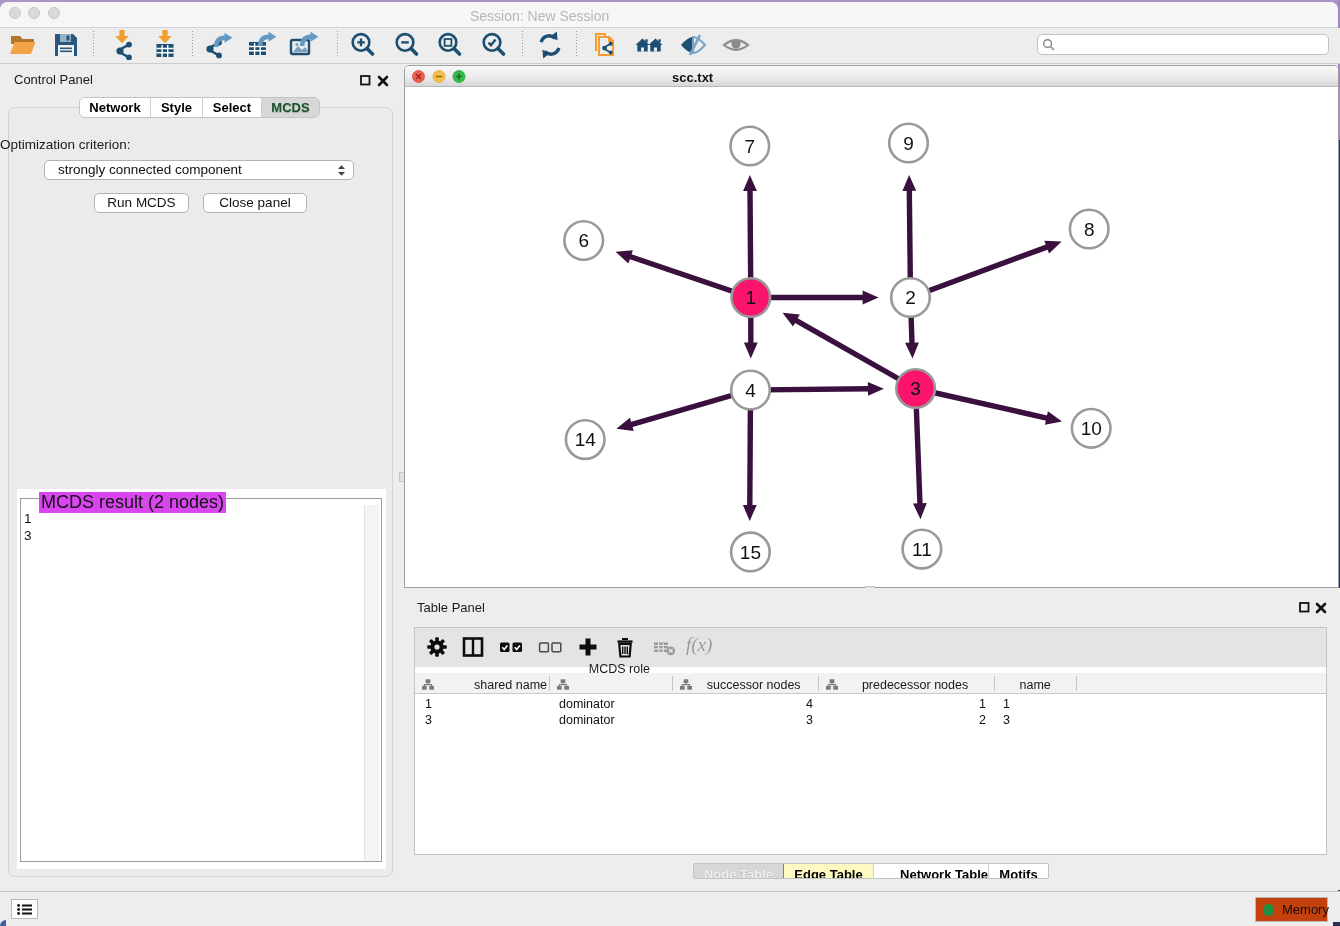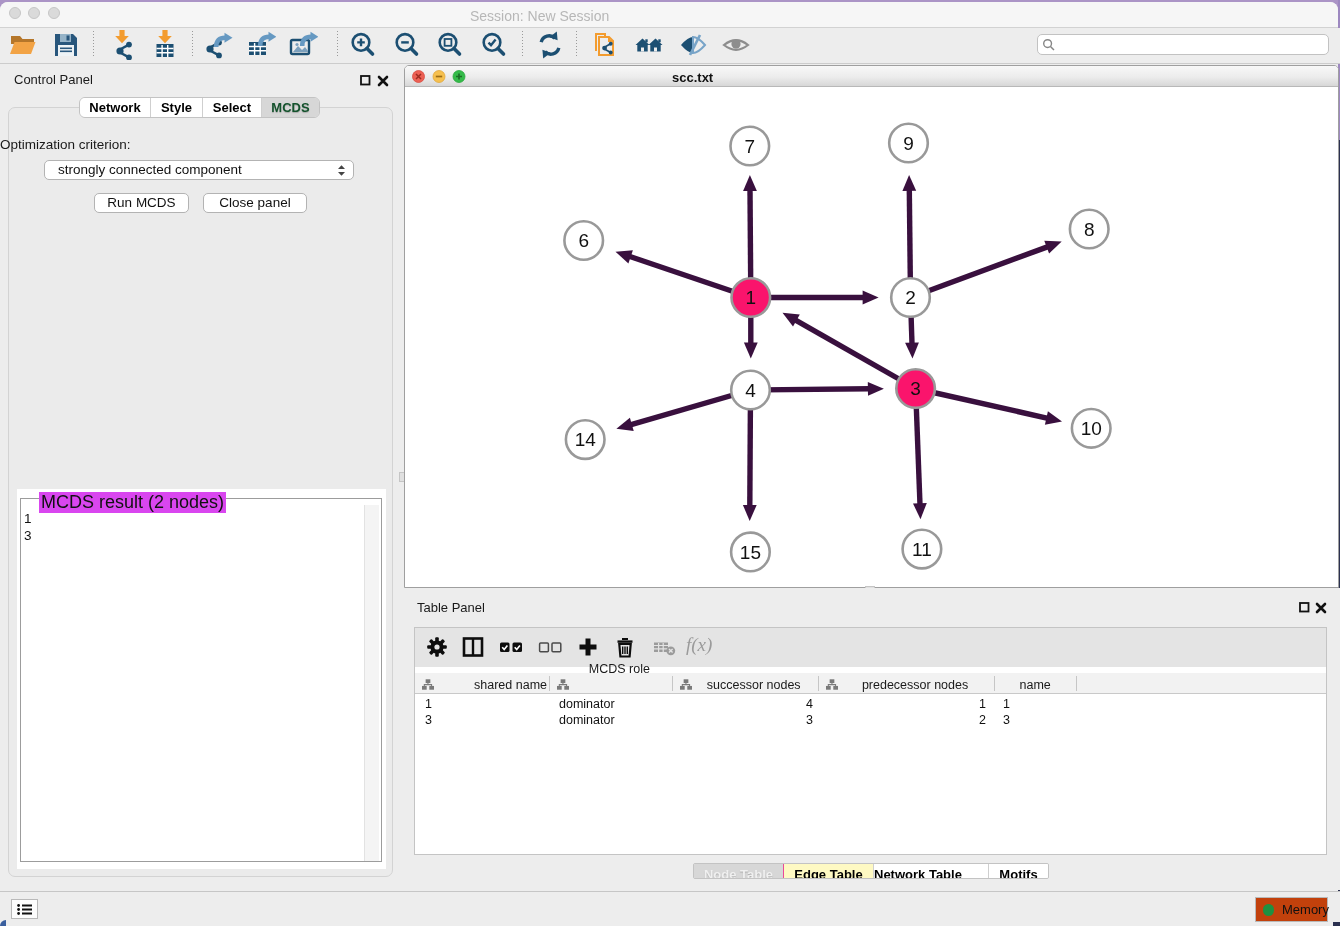--- a/index.html
+++ b/index.html
@@ -340,21 +340,21 @@
 <div class="abs" style="left:870px;top:696.5px;width:116px;text-align:right;font-size:12.5px;color:#111">1</div>
 <div class="abs" style="left:1003px;top:696.5px;font-size:12.5px;color:#111">1</div>
 <div class="abs" style="left:425px;top:712.5px;font-size:12.5px;color:#111">3</div>
 <div class="abs" style="left:559px;top:712.5px;font-size:12.5px;color:#111">dominator</div>
 <div class="abs" style="left:700px;top:712.5px;width:113px;text-align:right;font-size:12.5px;color:#111">3</div>
 <div class="abs" style="left:870px;top:712.5px;width:116px;text-align:right;font-size:12.5px;color:#111">2</div>
 <div class="abs" style="left:1003px;top:712.5px;font-size:12.5px;color:#111">3</div>
 <div class="abs" style="left:693px;top:863px;height:16px;display:flex;font-size:13px;font-weight:bold;border-radius:2px;overflow:hidden;border:1px solid #c3c3c3">
 <div style="width:89px;background:#d7d7d7;color:#f0f0f0;text-align:center;line-height:21px;text-shadow:0 1px 1px #aaa">Node Table</div>
 <div style="width:90px;background:#fef9c3;color:#000;text-align:center;line-height:21px;border-left:1px solid #ec4899">Edge Table</div>
-<div style="width:115px;background:#fff;color:#000;text-align:left;line-height:21px;border-left:1px solid #cfcfcf">Network Table</div>
+<div style="width:115px;background:#fff;color:#000;text-align:right;line-height:21px;border-left:1px solid #cfcfcf">Network Table</div>
 <div style="width:60px;background:#fff;color:#000;text-align:center;line-height:21px;border-left:1px solid #cfcfcf">Motifs</div>
 </div>
 <div class="abs" style="left:0;top:890.5px;width:1340px;height:35.5px;background:#ededed;border-top:1px solid #c6c6c6"></div>
 <div class="abs" style="left:11px;top:899px;width:27px;height:20px;background:#fdfdfd;border:1px solid #b9b9b9">
 <svg style="position:absolute;left:5px;top:4px" width="16" height="11" viewBox="0 0 16 11">
 <g fill="#111">
         <circle cx="1.6" cy="1.5" r="1.4"></circle>
         <circle cx="1.6" cy="5.5" r="1.4"></circle>
         <circle cx="1.6" cy="9.5" r="1.4"></circle>
       </g>

